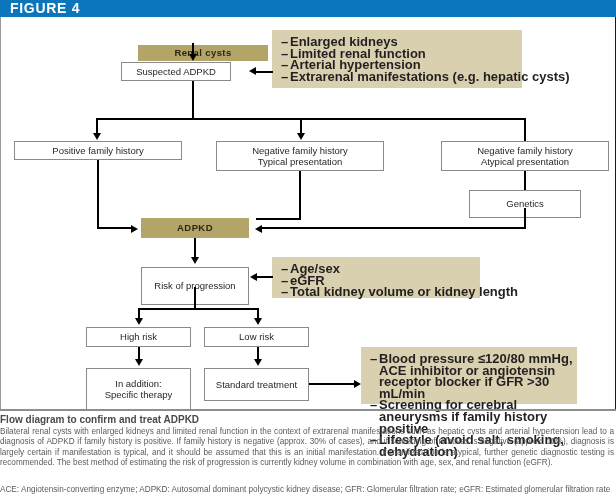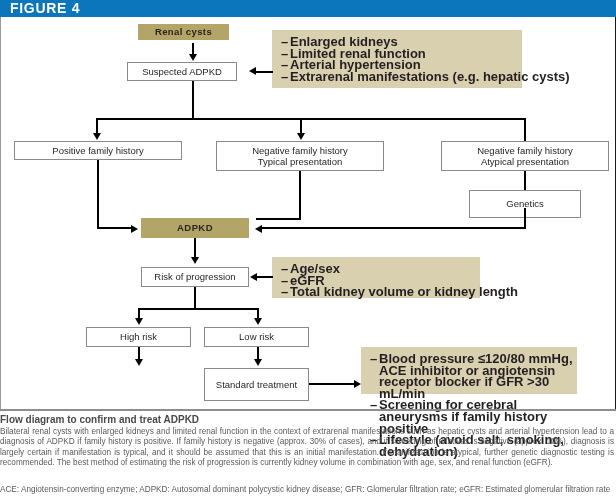--- a/index.html
+++ b/index.html
@@ -84,28 +84,28 @@
 </style>
 </head>
 <body>
 
 <div id="figure-header">
   <span class="label">FIGURE 4</span>
 </div>
 
 <div id="figure-frame">
 
-  <div class="node tan" style="left:137px;top:7px;width:91px;height:16px;">
+  <div class="node tan" style="left:137px;top:28px;width:130px;height:16px;">
     <span class="txt">Renal cysts</span>
   </div>
 
   <div class="ln vl" style="left:191px;top:26px;width:2px;height:13px;"></div>
   <div class="ar down" style="left:187.5px;top:37px;"></div>
 
-  <div class="node white" style="left:126px;top:45px;width:110px;height:19px;">
+  <div class="node white" style="left:120px;top:45px;width:110px;height:19px;">
     <span class="txt">Suspected ADPKD</span>
   </div>
 
   <div class="panel" style="left:271px;top:13px;width:250px;height:58px;">
     <div class="li">Enlarged kidneys</div>
     <div class="li">Limited renal function</div>
     <div class="li">Arterial hypertension</div>
     <div class="li">Extrarenal manifestations (e.g. hepatic cysts)</div>
   </div>
 
@@ -153,21 +153,21 @@
   <div class="ln hl" style="left:261px;top:210px;width:264px;height:2px;"></div>
   <div class="ar left" style="left:254px;top:207.5px;"></div>
 
   <div class="node tan" style="left:140px;top:201px;width:108px;height:20px;">
     <span class="txt">ADPKD</span>
   </div>
 
   <div class="ln vl" style="left:193px;top:221px;width:2px;height:21px;"></div>
   <div class="ar down" style="left:189.5px;top:240px;"></div>
 
-  <div class="node white" style="left:140px;top:250px;width:108px;height:20px;justify-content:center;">
+  <div class="node white" style="left:140px;top:250px;width:108px;height:38px;justify-content:center;">
     <span class="txt">Risk of progression</span>
   </div>
 
   <div class="panel" style="left:271px;top:240px;width:208px;height:41px;">
     <div class="li">Age/sex</div>
     <div class="li">eGFR</div>
     <div class="li">Total kidney volume or kidney length</div>
   </div>
   <div class="ln hl" style="left:256px;top:259px;width:16px;height:2px;"></div>
   <div class="ar left" style="left:249px;top:255.5px;"></div>
@@ -188,29 +188,33 @@
   <div class="node white" style="left:203px;top:310px;width:105px;height:20px;">
     <span class="txt">Low risk</span>
   </div>
 
   <div class="ln vl" style="left:137px;top:330px;width:2px;height:14px;"></div>
   <div class="ar down" style="left:133.5px;top:342px;"></div>
 
   <div class="ln vl" style="left:256px;top:330px;width:2px;height:14px;"></div>
   <div class="ar down" style="left:252.5px;top:342px;"></div>
 
+  <div class="node white" style="left:85px;top:351px;width:105px;height:42px;flex-direction:column;">
+    <span class="txt">In addition:</span>
+    <span class="txt">Specific therapy</span>
+  </div>
 
   <div class="node white" style="left:203px;top:351px;width:105px;height:33px;">
     <span class="txt">Standard treatment</span>
   </div>
 
   <div class="ln hl" style="left:308px;top:366px;width:46px;height:2px;"></div>
   <div class="ar right" style="left:353px;top:363px;"></div>
 
-  <div class="panel" style="left:360px;top:330px;width:216px;height:47px;">
+  <div class="panel" style="left:360px;top:330px;width:216px;height:57px;">
     <div class="li wrap">Blood pressure ≤120/80 mmHg, ACE inhibitor or angiotensin receptor blocker if GFR &gt;30 mL/min</div>
     <div class="li wrap">Screening for cerebral aneurysms if family history positive</div>
     <div class="li wrap">Lifestyle (avoid salt, smoking, dehydration)</div>
   </div>
 
 </div>
 
 <div id="caption-rule"></div>
 
 <div id="caption">

